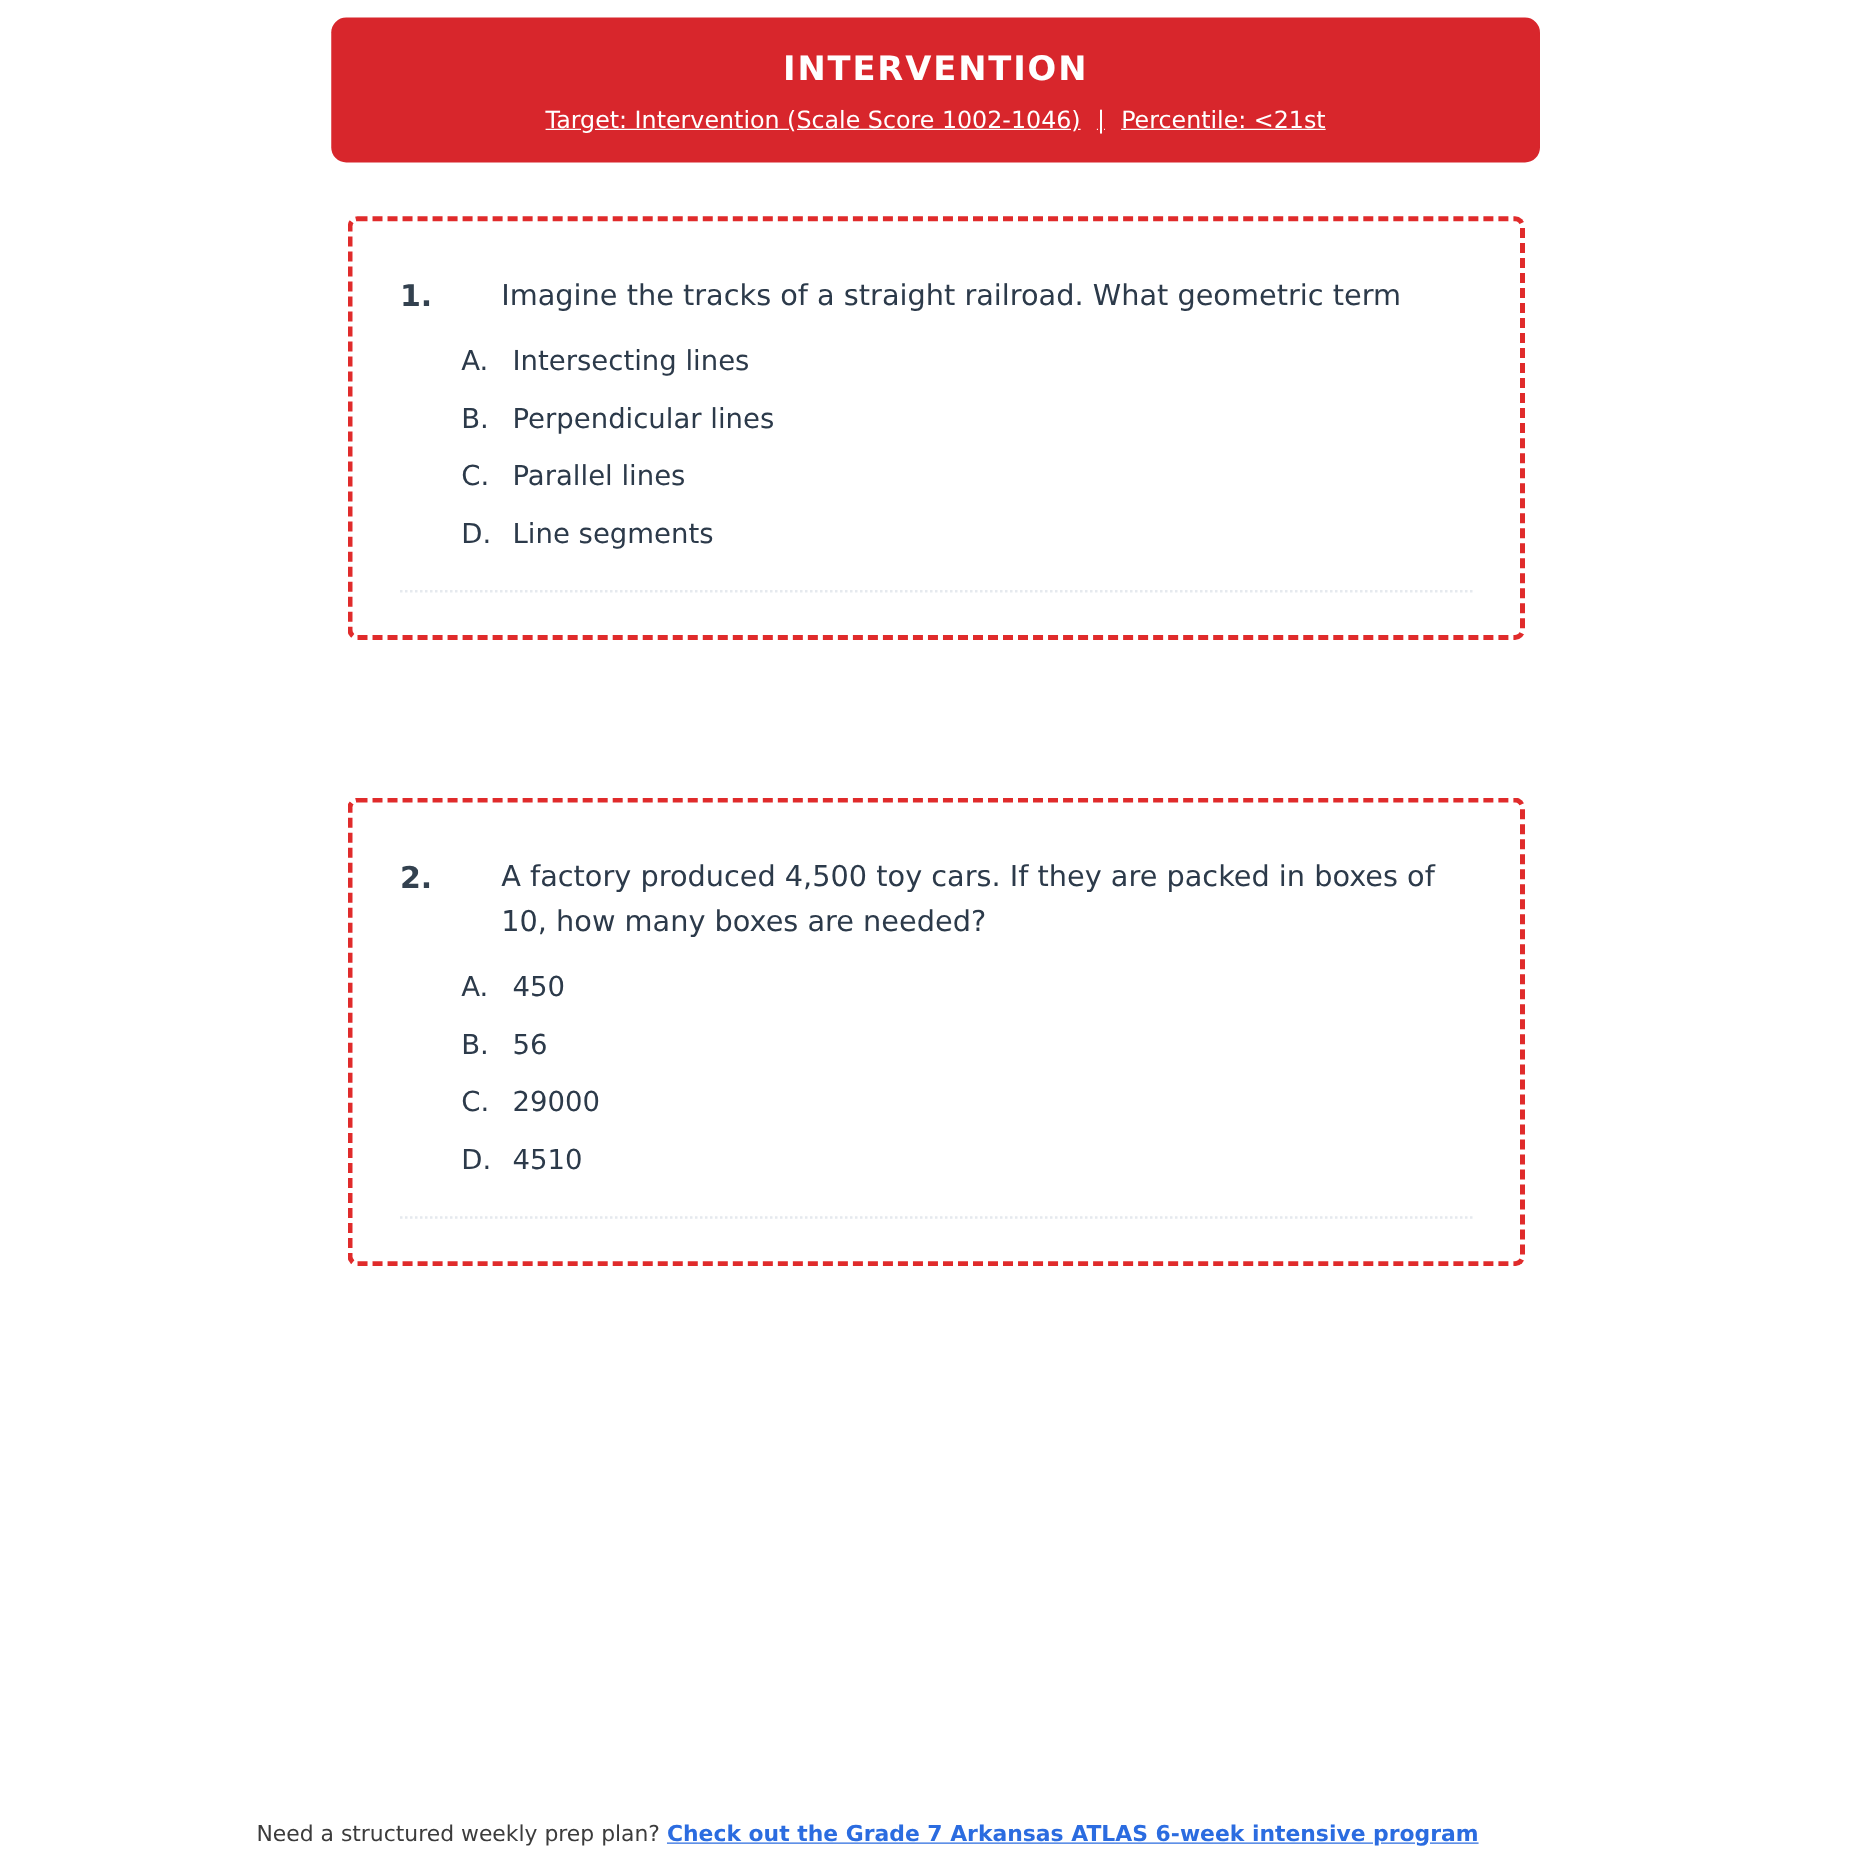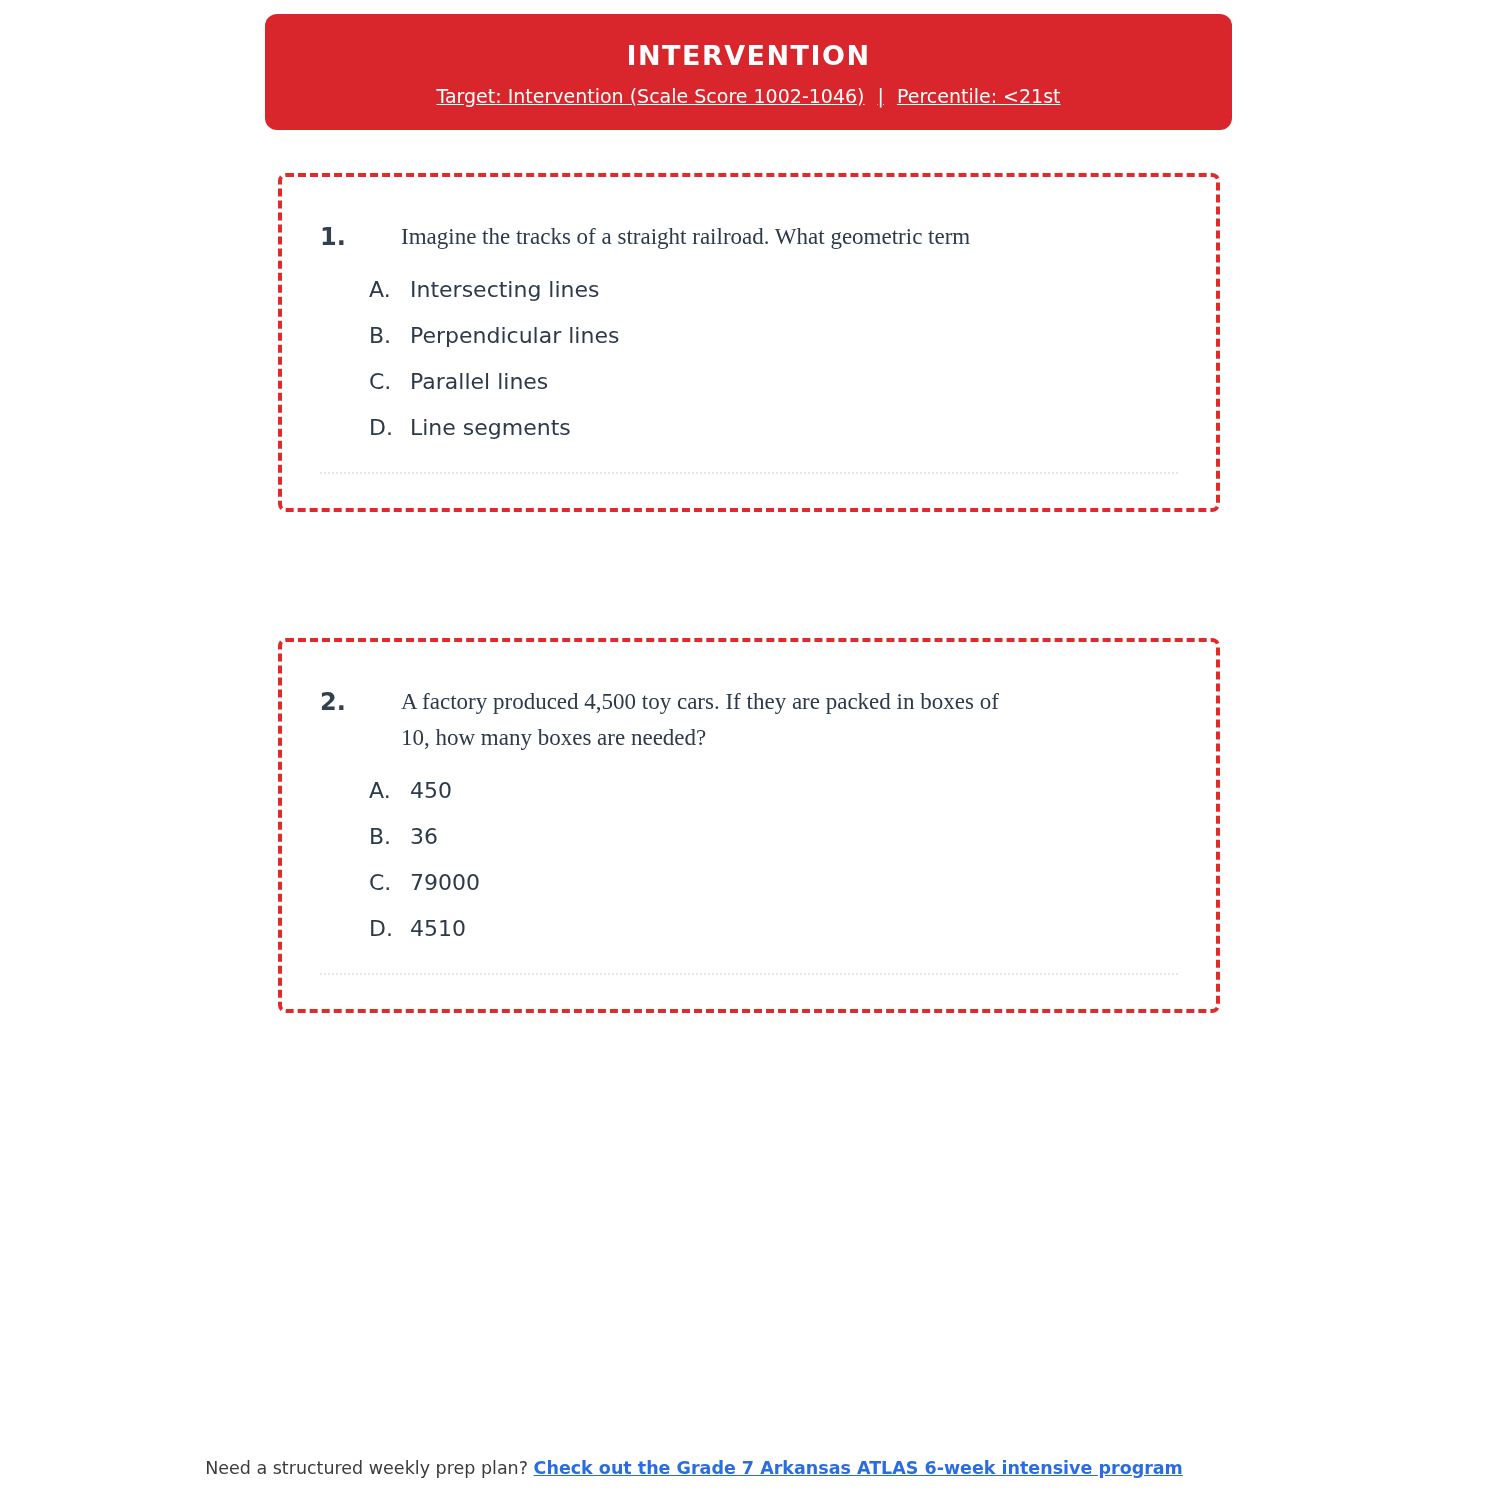--- a/index.html
+++ b/index.html
@@ -59,21 +59,20 @@
   .qnum {
     flex: 0 0 81px;
     font-size: 24px;
     font-weight: 700;
     line-height: 36px;
     color: #33414f;
   }
   .qtext {
     font-size: 23px;
     line-height: 36px;
-    font-family: Liberation Serif, serif;
   }
   .qline { display: block; }
 
   .options { margin: 24px 0 0 49px; }
   .option {
     display: flex;
     font-size: 22px;
     line-height: 22px;
   }
   .option + .option { margin-top: 24px; }
@@ -157,25 +156,25 @@
         <span class="qline">10, how many boxes are needed?</span>
       </div>
     </div>
     <div class="options">
       <div class="option">
         <span class="opt-letter">A.</span>
         <span class="opt-text">450</span>
       </div>
       <div class="option">
         <span class="opt-letter">B.</span>
-        <span class="opt-text">36</span>
+        <span class="opt-text">56</span>
       </div>
       <div class="option">
         <span class="opt-letter">C.</span>
-        <span class="opt-text">79000</span>
+        <span class="opt-text">29000</span>
       </div>
       <div class="option">
         <span class="opt-letter">D.</span>
         <span class="opt-text">4510</span>
       </div>
     </div>
     <div class="divider"></div>
   </section>
 
   <div class="bottom-note">

